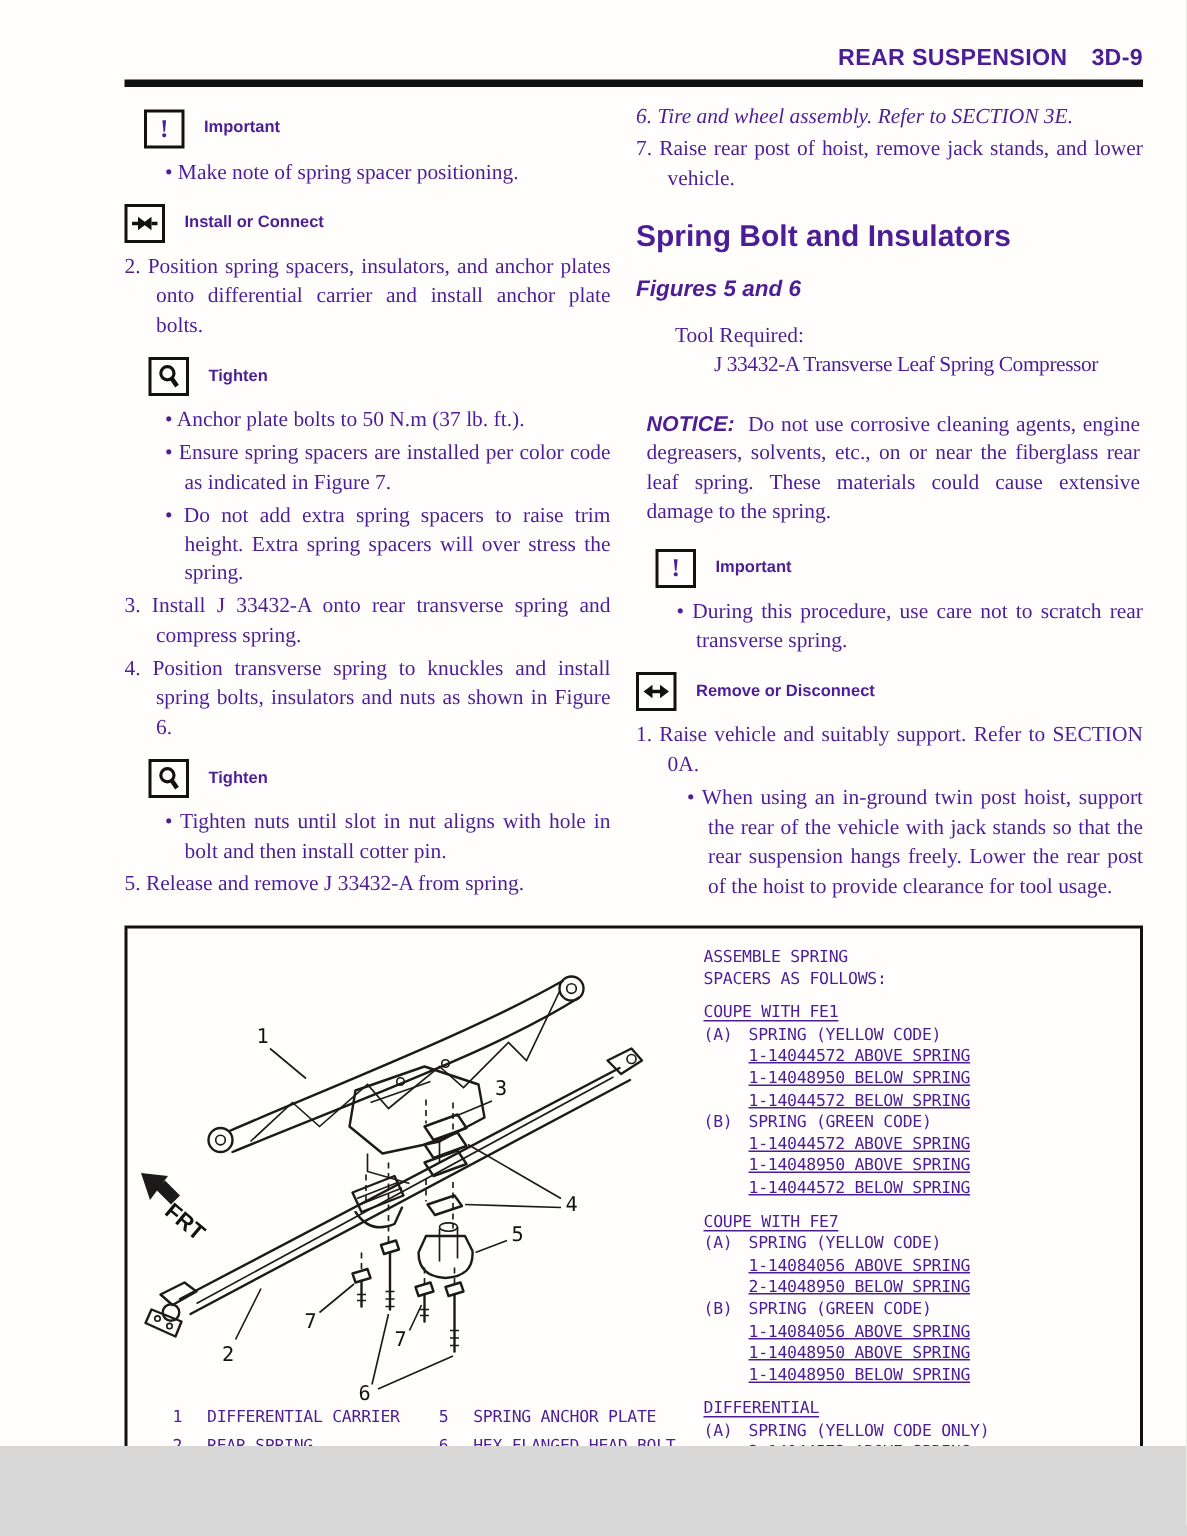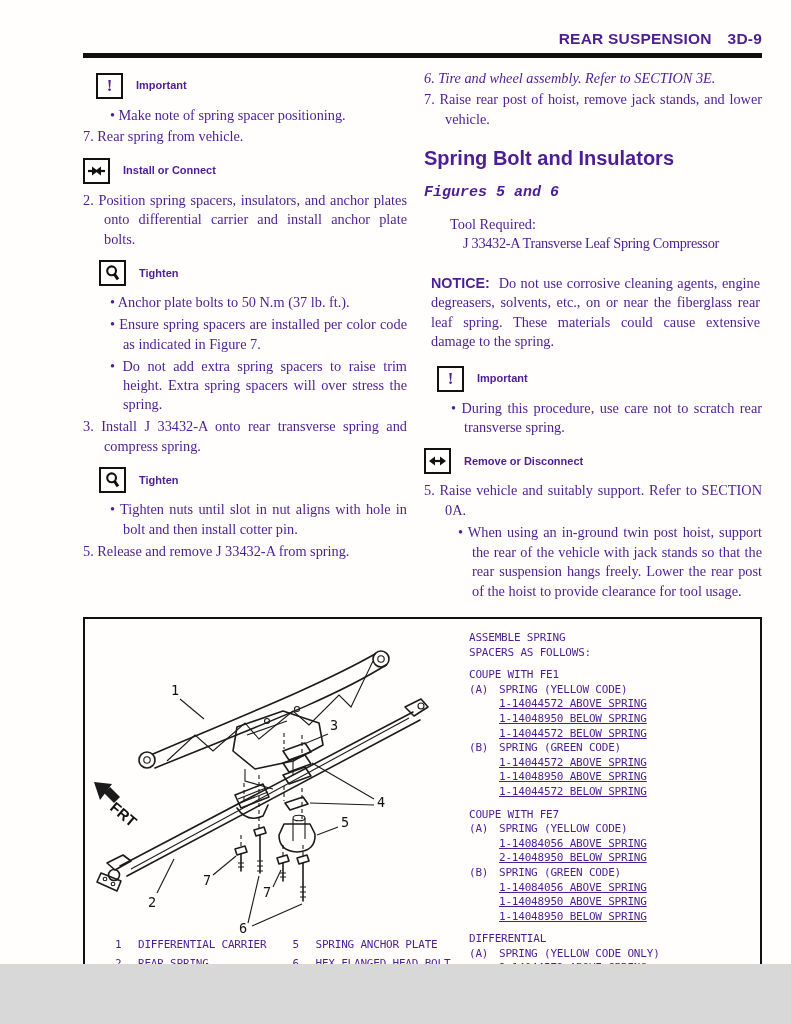--- a/index.html
+++ b/index.html
@@ -15,29 +15,29 @@
   .icon-head{display:flex;align-items:center;gap:13px;margin:11px 0 7px 0;}
   .icon-head.indent{margin-left:13px;}
   .icon-box{width:27px;height:26px;border:2.6px solid #111;box-sizing:border-box;
             display:flex;align-items:center;justify-content:center;flex-shrink:0;}
   .glyph-bang{font-family:"Liberation Serif",serif;font-weight:bold;font-size:17px;line-height:1;}
   .icon-label{font-family:"Liberation Sans",sans-serif;font-weight:bold;font-size:11px;}
   .step{padding-left:21px;text-indent:-21px;text-align:justify;margin:2.5px 0;}
   .bullet{margin:2.5px 0 2.5px 27px;padding-left:13px;text-indent:-13px;text-align:justify;}
   .bullet-nested{margin:3px 0 3px 34px;padding-left:14px;text-indent:-14px;text-align:justify;}
   .h-sub{font-family:"Liberation Sans",sans-serif;font-weight:bold;font-size:20px;margin:16px 0 6px;}
-  .h-figs{font-family:Liberation Mono, monospace;font-weight:bold;font-style:italic;font-size:15px;margin:10px 0 12px;}
+  .h-figs{font-family:Liberation Sans, sans-serif;font-weight:bold;font-style:italic;font-size:15px;margin:10px 0 12px;}
   .tool-label{margin-left:26px;}
-  .tool-value{margin-left:39px;white-space:nowrap;letter-spacing:-0.3px;}
+  .tool-value{margin-left:52px;white-space:nowrap;letter-spacing:-0.3px;}
   .notice{margin:20px 2px 14px 7px;text-align:justify;}
-  .notice-label{font-family:"Liberation Sans",sans-serif;font-weight:bold;}
+  .notice-label{font-family:"Liberation Sans",sans-serif;font-weight:bold;font-style:italic;}
   .figure-box{position:relative;margin-top:13px;border:2.2px solid #111;height:412px;background:#fffefc;}
   .sp-table{position:absolute;left:384px;top:12px;font-family:"DejaVu Sans Mono",monospace;
             font-size:11px;line-height:14.6px;letter-spacing:-0.2px;white-space:nowrap;}
-  .sp-title{text-underline-offset:2px;margin-top:8px;}
+  .sp-title{text-decoration:underline;text-underline-offset:2px;margin-top:8px;}
   .sp-key{display:inline-block;width:30px;}
   .sp-line{padding-left:30px;text-decoration:underline;}
   .legend{position:absolute;left:30px;top:316px;display:flex;gap:26px;
           font-family:"DejaVu Sans Mono",monospace;font-size:11px;line-height:19px;letter-spacing:-0.2px;white-space:nowrap;}
   .legend-num{display:inline-block;width:23px;}
   svg.illustration{position:absolute;left:2px;top:4px;}
   svg .ln{stroke:#1b1b1b;stroke-width:1.6;fill:none;stroke-linecap:round;stroke-linejoin:round;}
   svg .thin{stroke:#1b1b1b;stroke-width:1.1;fill:none;}
   svg .dash{stroke:#1b1b1b;stroke-width:1.1;fill:none;stroke-dasharray:4 3;}
   svg .fill{fill:#1b1b1b;stroke:none;}
@@ -59,21 +59,20 @@
     <div class="cols">
 
       <div class="col-left">
         <div class="icon-head indent" style="margin-top:6px;">
           <span class="icon-box">
               <span class="glyph-bang">!</span>
             </span>
           <span class="icon-label">Important</span>
         </div>
         <p class="bullet">• Make note of spring spacer positioning.</p>
-        <p class="step">7. Rear spring from vehicle.</p>
 
         <div class="icon-head">
           <span class="icon-box">
             <svg width="19" height="18" viewBox="0 0 19 18">
               <line x1="1" y1="9" x2="5" y2="9" stroke="#111" stroke-width="2.2"></line>
               <polygon points="5,4.5 11,9 5,13.5" fill="#111"></polygon>
               <line x1="18" y1="9" x2="14" y2="9" stroke="#111" stroke-width="2.2"></line>
               <polygon points="14,4.5 8,9 14,13.5" fill="#111"></polygon>
             </svg>
           </span>
@@ -88,20 +87,21 @@
               <line x1="10.4" y1="10.2" x2="14" y2="15.4" stroke="#111" stroke-width="3"></line>
             </svg>
           </span>
           <span class="icon-label">Tighten</span>
         </div>
         <p class="bullet">• Anchor plate bolts to 50 N.m (37 lb. ft.).</p>
         <p class="bullet">• Ensure spring spacers are installed per color code as indicated in Figure 7.</p>
         <p class="bullet">• Do not add extra spring spacers to raise trim height. Extra spring spacers will over stress the spring.</p>
 
         <p class="step">3. Install J 33432-A onto rear transverse spring and compress spring.</p>
+        <p class="step">4. Position transverse spring to knuckles and install spring bolts, insulators and nuts as shown in Figure 6.</p>
 
         <div class="icon-head indent" style="margin-left:16px;">
           <span class="icon-box">
             <svg width="18" height="18" viewBox="0 0 18 18">
               <circle cx="7.6" cy="6.8" r="4.4" fill="none" stroke="#111" stroke-width="2.1"></circle>
               <line x1="10.4" y1="10.2" x2="14" y2="15.4" stroke="#111" stroke-width="3"></line>
             </svg>
           </span>
           <span class="icon-label">Tighten</span>
         </div>
@@ -132,21 +132,21 @@
         <div class="icon-head">
           <span class="icon-box">
             <svg width="19" height="18" viewBox="0 0 19 18">
               <polygon points="7,4.5 1,9 7,13.5" fill="#111"></polygon>
               <line x1="6" y1="9" x2="13" y2="9" stroke="#111" stroke-width="2.2"></line>
               <polygon points="12,4.5 18,9 12,13.5" fill="#111"></polygon>
             </svg>
           </span>
           <span class="icon-label">Remove or Disconnect</span>
         </div>
-        <p class="step">5. Raise vehicle and suitably support. Refer to SECTION 0A.</p>
+        <p class="step">1. Raise vehicle and suitably support. Refer to SECTION 0A.</p>
         <p class="bullet-nested">• When using an in-ground twin post hoist, support the rear of the vehicle with jack stands so that the rear suspension hangs freely. Lower the rear post of the hoist to provide clearance for tool usage.</p>
       </div>
     </div>
 
     <div class="figure-box">
 
       <svg class="illustration" width="378" height="318" viewBox="0 0 378 318">
 
         <g>
           <circle class="ln" cx="60" cy="137" r="8"></circle>

